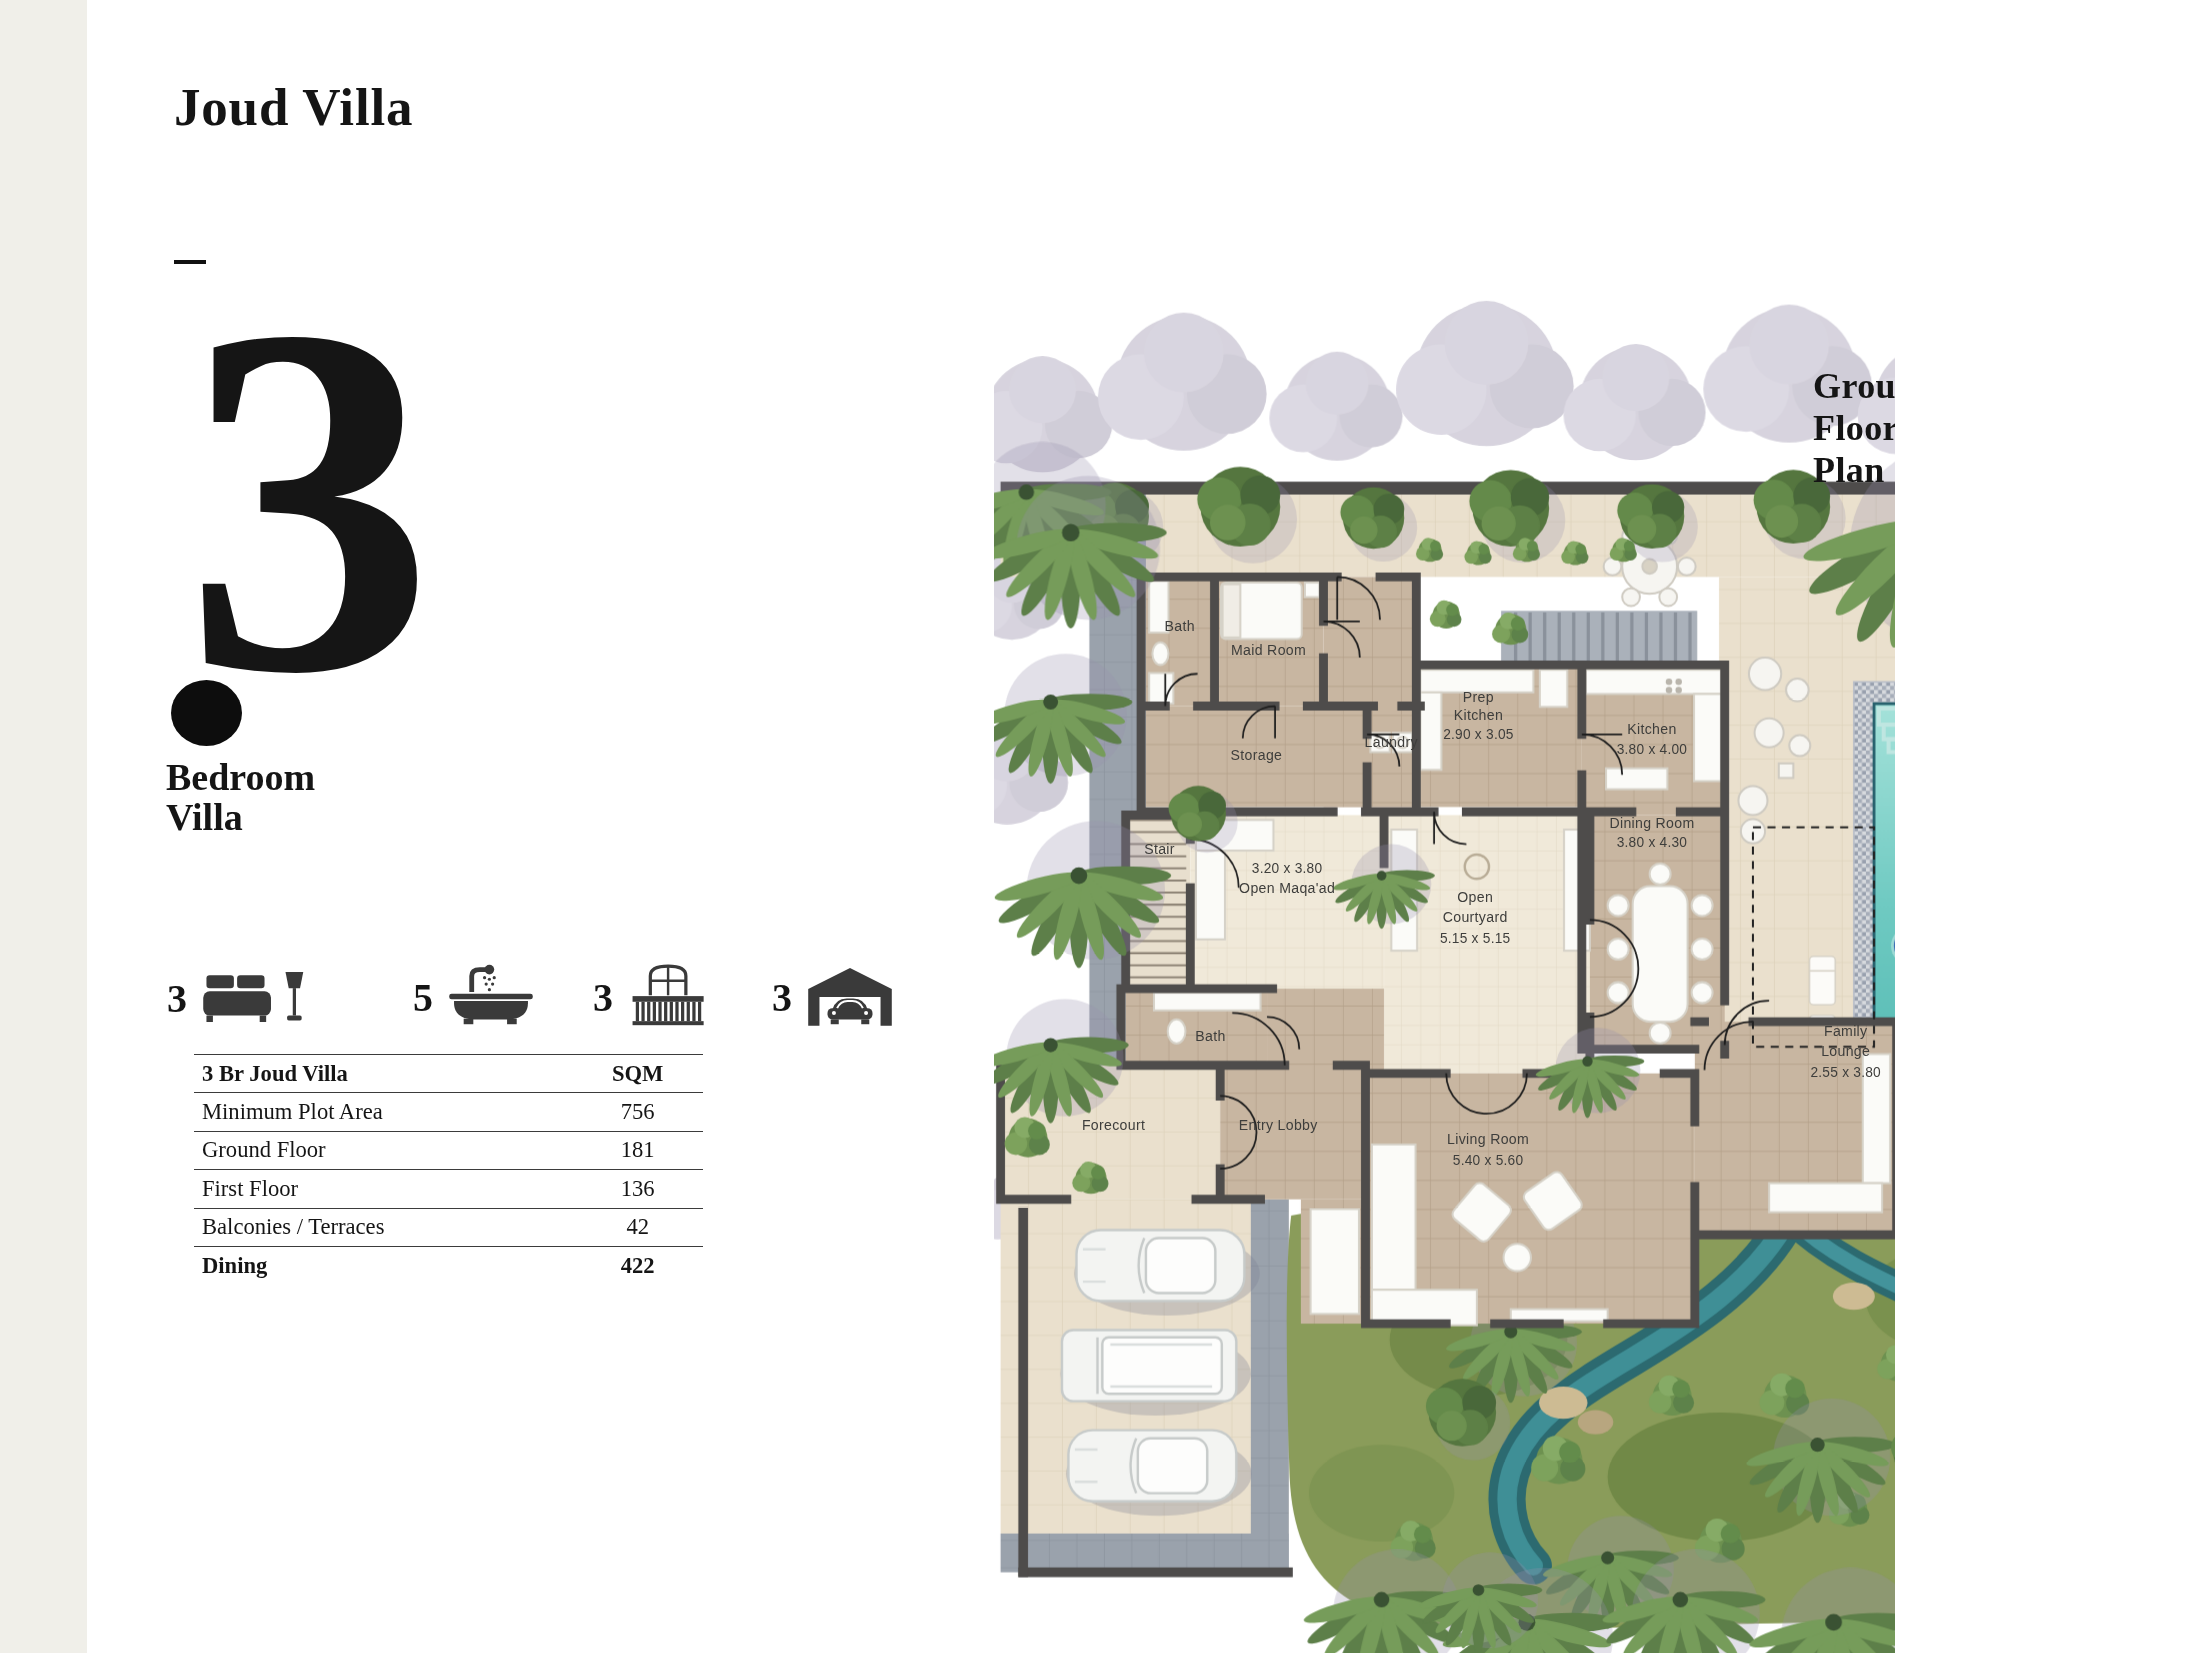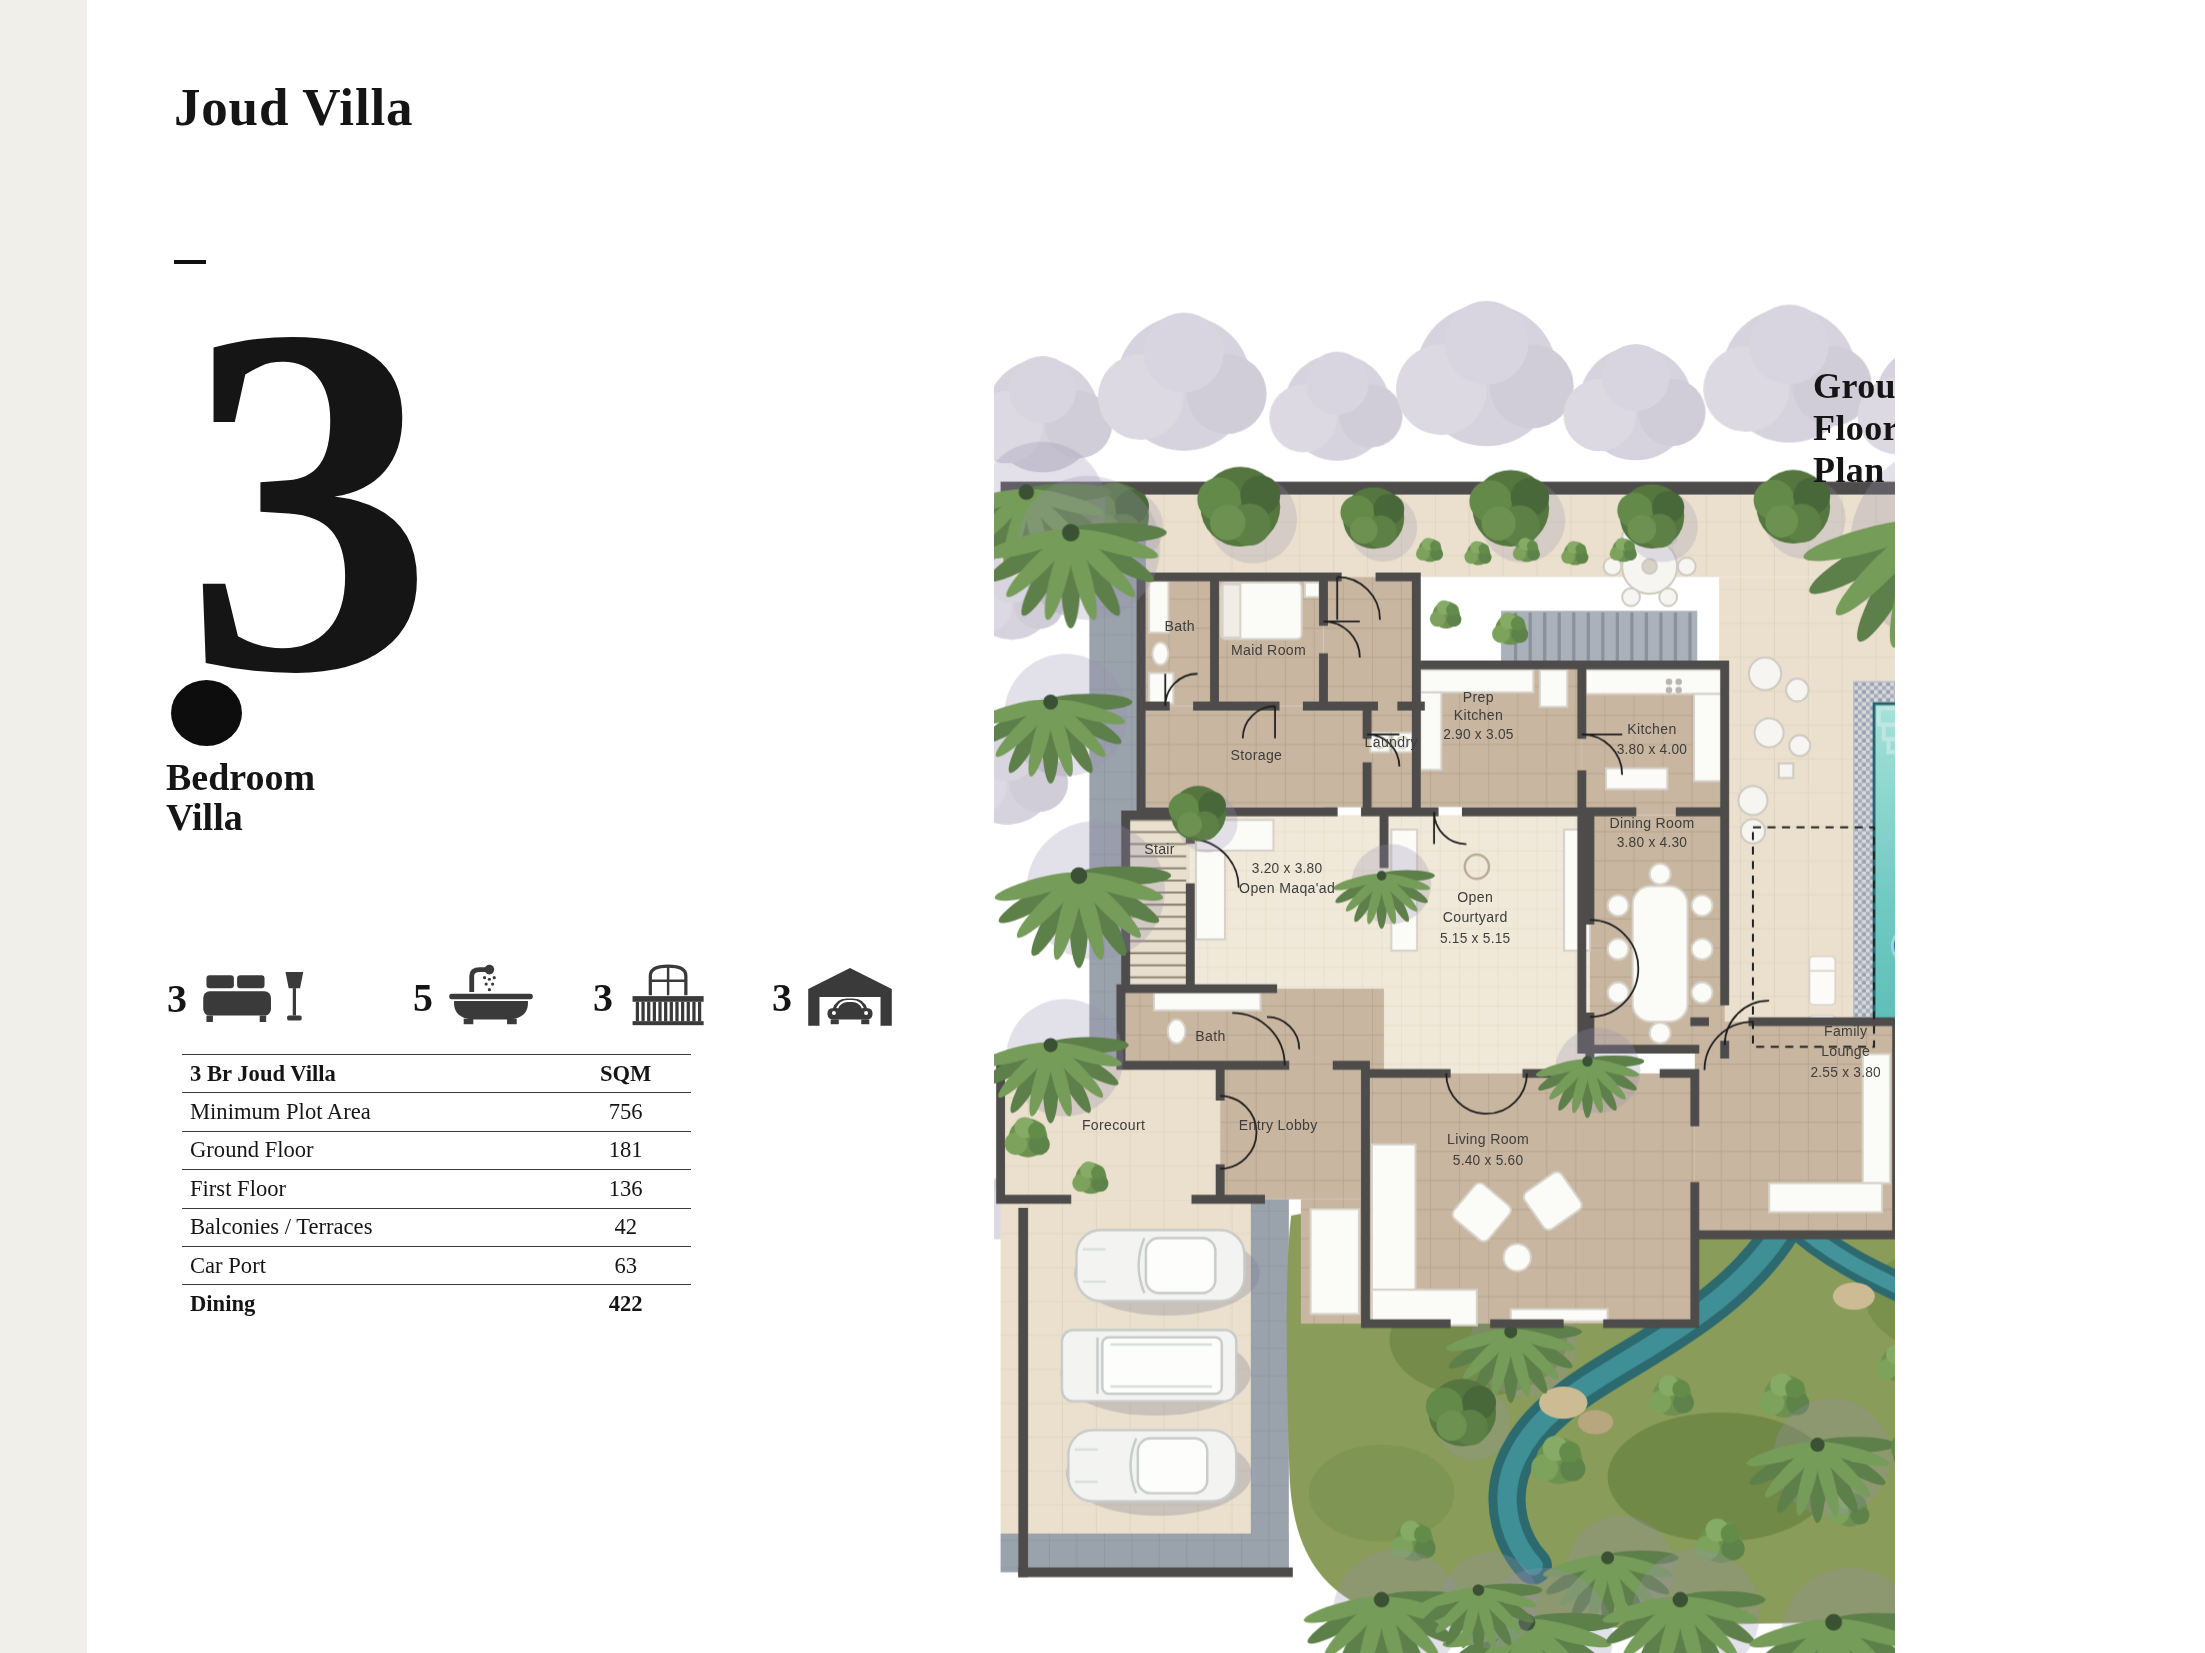--- a/index.html
+++ b/index.html
@@ -7,21 +7,21 @@
         font-family:"Liberation Serif",serif;color:#151515;}
   .left-strip{position:absolute;left:0;top:0;width:87px;height:1653px;background:#f0efe9;}
   .page-title{position:absolute;left:174px;top:77px;font-size:53px;font-weight:600;letter-spacing:0.8px;}
   .dash{position:absolute;left:174px;top:260px;width:32px;height:4px;background:#111;}
   .big-number{position:absolute;left:184px;top:257px;font-size:500px;line-height:484px;font-weight:700;
               font-family:"Liberation Serif",serif;}
   .num-dot{position:absolute;left:171px;top:680px;width:71px;height:66px;border-radius:50%;background:#0d0d0d;}
   .bedroom-label{position:absolute;left:166px;top:757px;font-size:38px;line-height:40px;font-weight:600;}
   .feature{position:absolute;display:flex;align-items:flex-end;gap:13px;height:65px;}
   .feature .cnt{font-size:40px;font-weight:600;line-height:57px;}
-  .area-table{position:absolute;left:182px;top:1054px;width:509px;border-collapse:collapse;
+  .area-table{position:absolute;left:194px;top:1054px;width:509px;border-collapse:collapse;
               font-size:22.6px;border-top:1.6px solid #3b3b3b;}
   .area-table th,.area-table td{border-bottom:1.6px solid #3b3b3b;padding:5.7px 4.8px 5.7px 8px;font-weight:normal;}
   .area-table th{font-weight:bold;}
   .area-table .r{width:121px;text-align:center;margin-top:9px;}
   .area-table .l{text-align:left;}
   .area-table tr.total td{border-bottom:none;font-weight:bold;}
   .plan-title{position:absolute;left:1813px;top:365px;font-size:36px;font-weight:600;letter-spacing:0.4px;}
   .corner-letter{position:absolute;left:2192px;top:45px;font-size:42px;font-weight:600;}
   .plan{position:absolute;left:994px;top:250px;}
   .icon{display:block;}
@@ -132,24 +132,20 @@
           <td class="l">Ground Floor</td>
           <td class="r">181</td>
         </tr>
       <tr>
           <td class="l">First Floor</td>
           <td class="r">136</td>
         </tr>
       <tr>
           <td class="l">Balconies / Terraces</td>
           <td class="r">42</td>
-        </tr>
-      <tr>
-          <td class="l">Car Port</td>
-          <td class="r">63</td>
         </tr>
       <tr class="total">
           <td class="l">Dining</td>
           <td class="r">422</td>
         </tr>
     </tbody>
   </table>
 
   <svg class="plan" width="1211" height="1403" viewBox="0 0 1500 1738">
     <defs>

